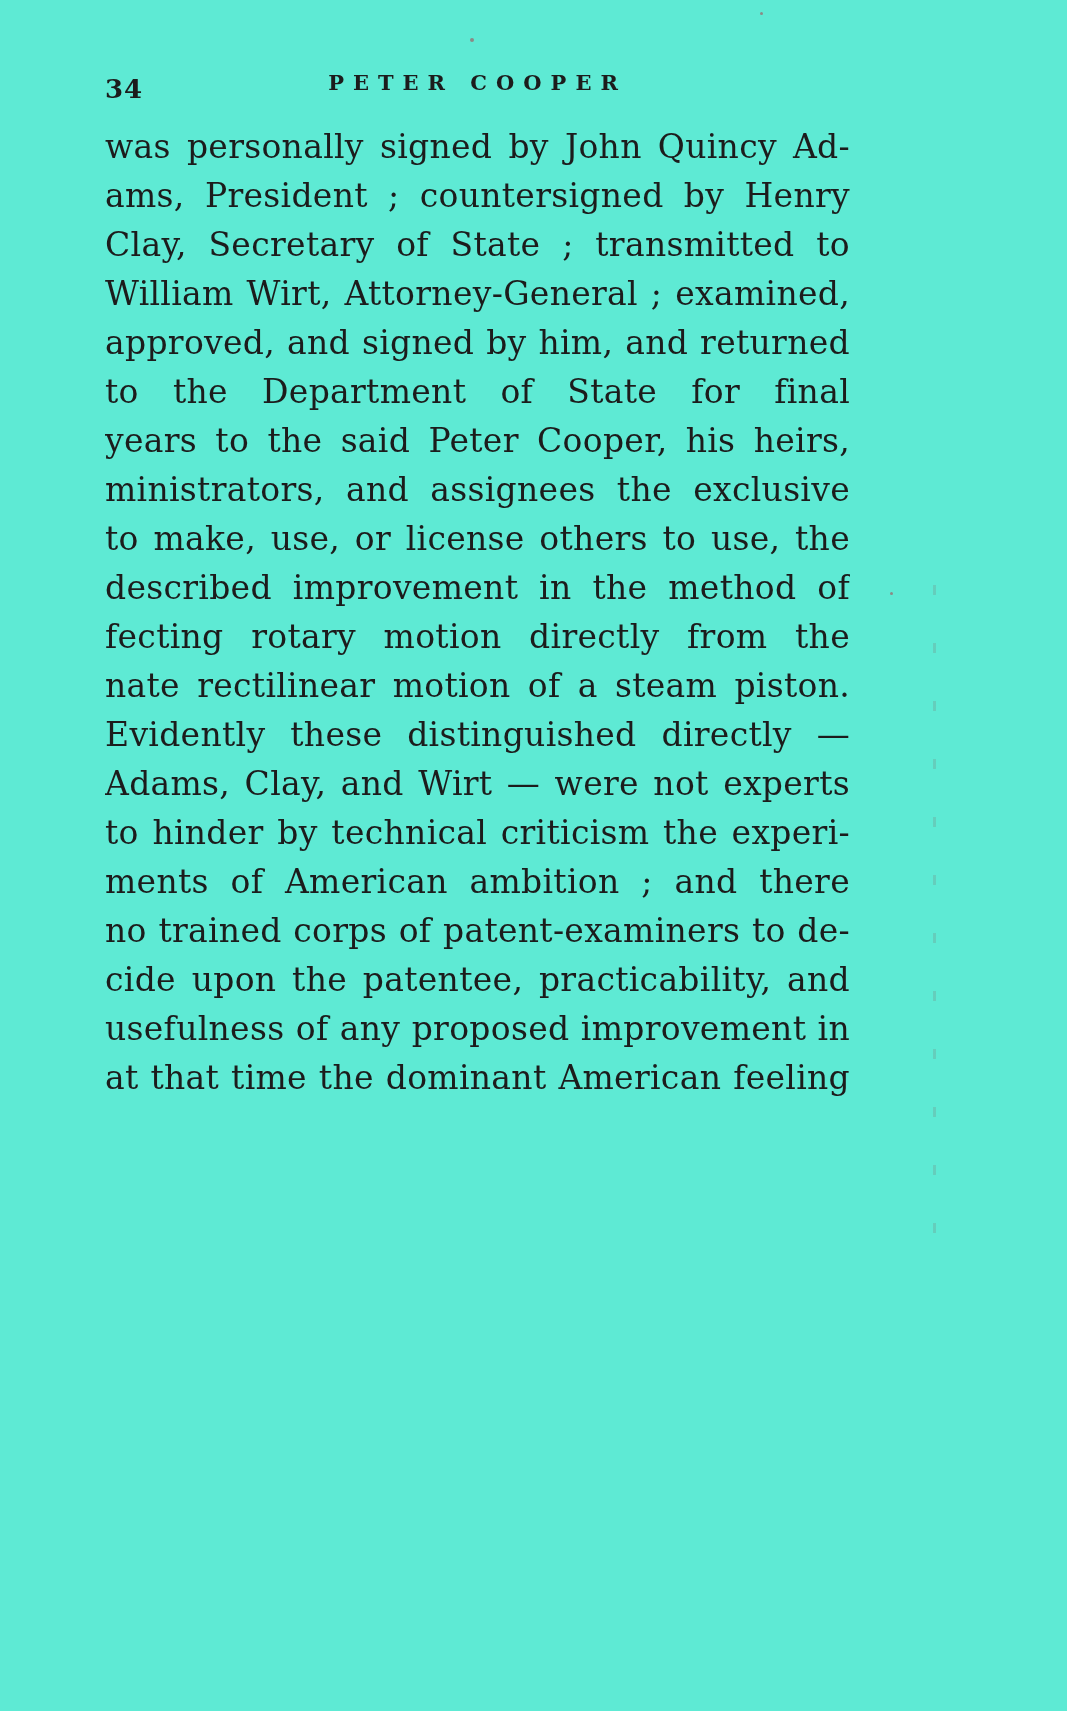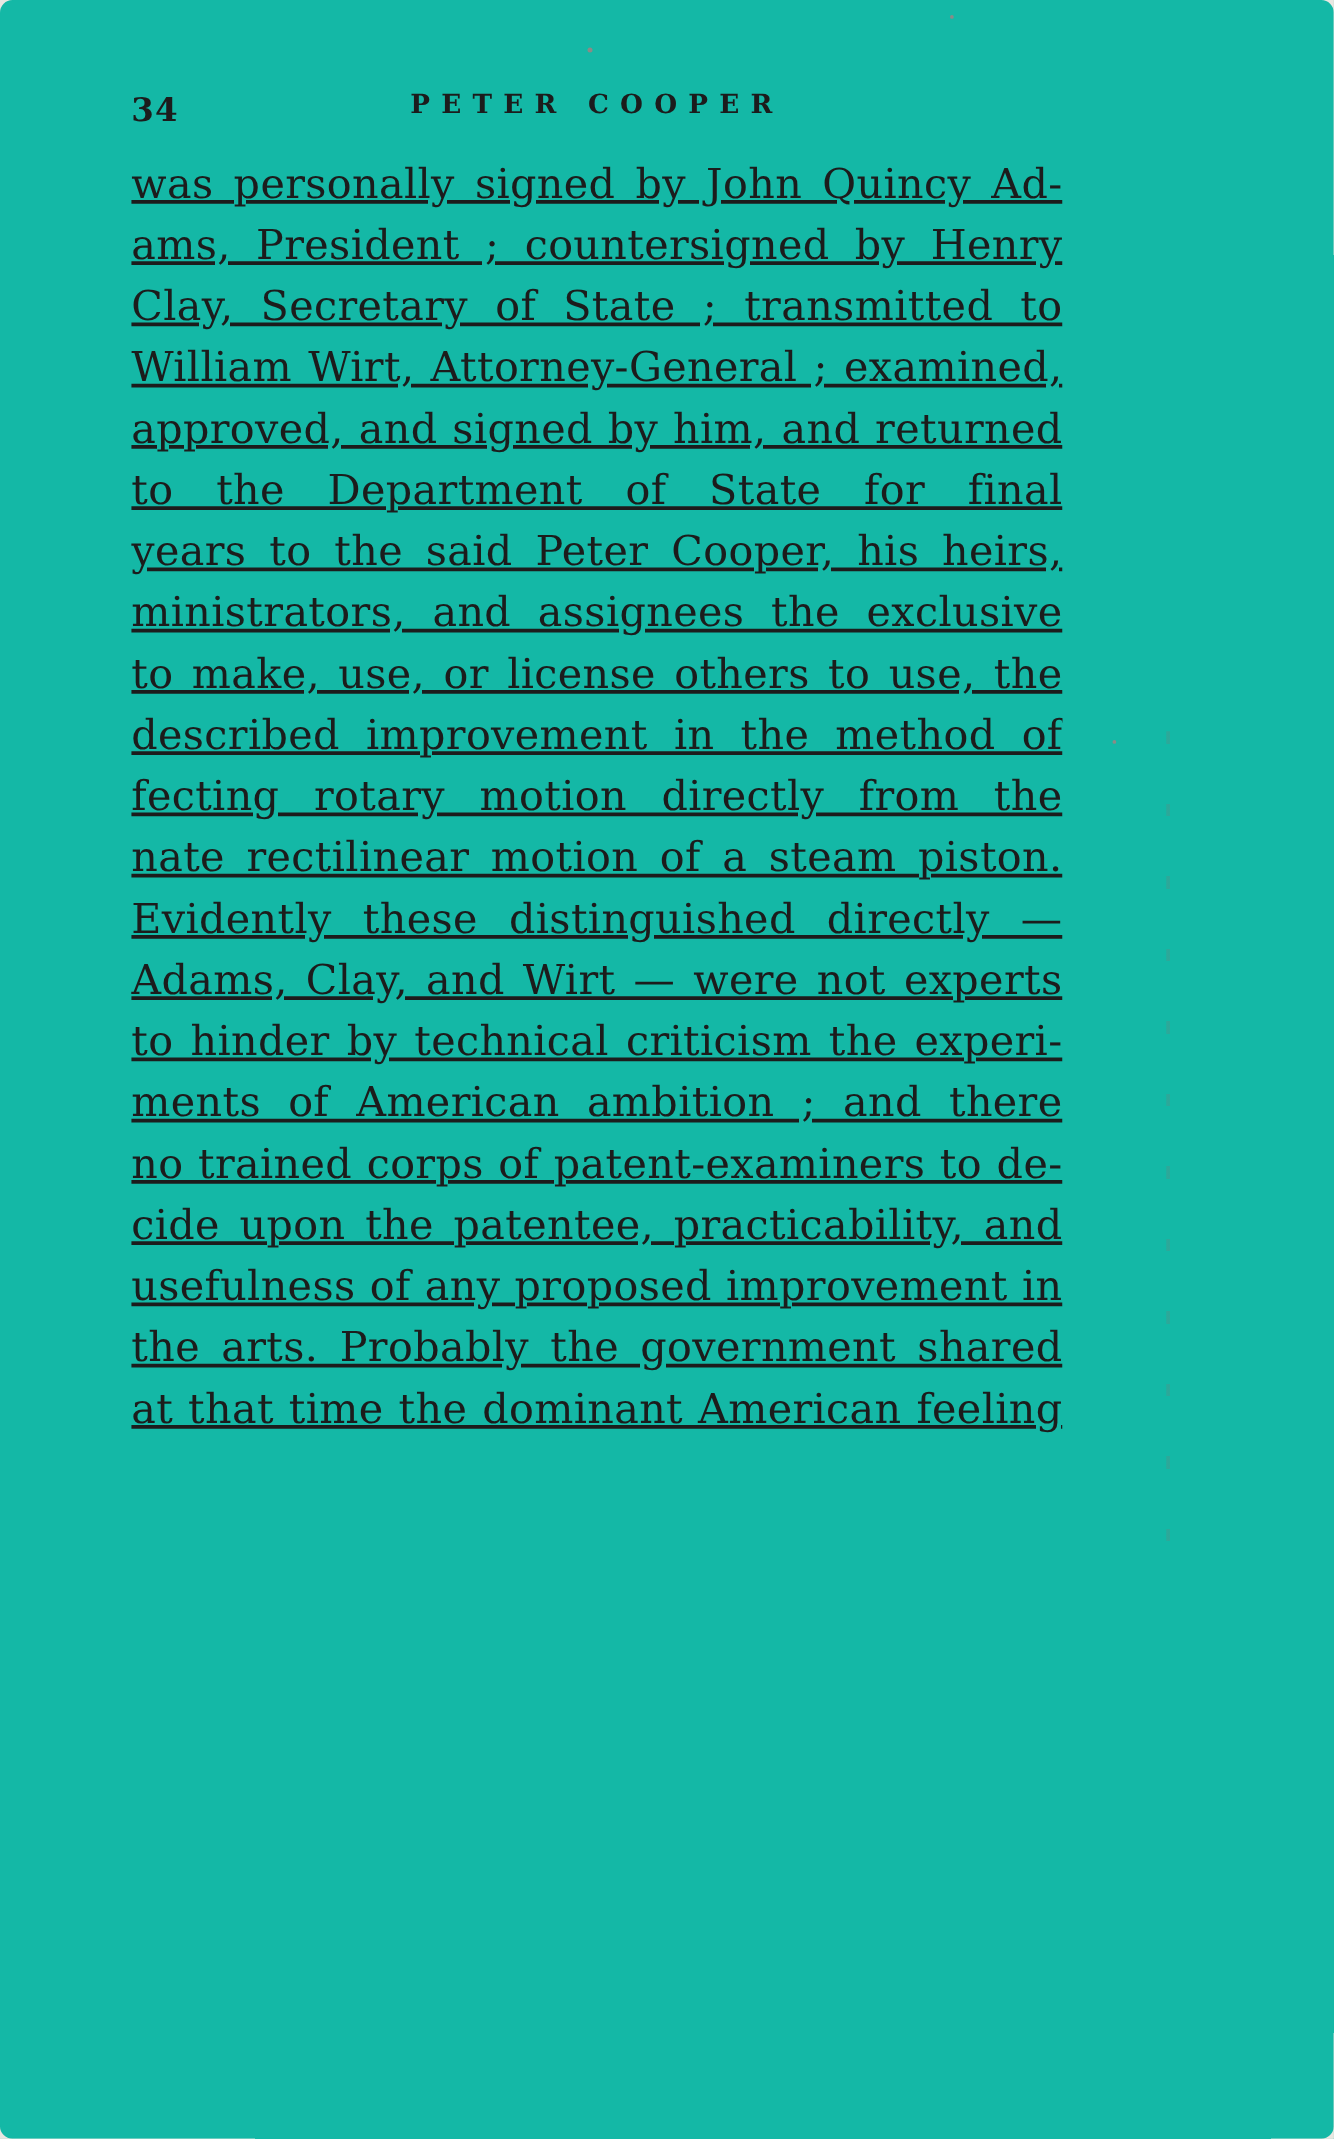--- a/index.html
+++ b/index.html
@@ -5,25 +5,24 @@
   html, body {
     margin: 0;
     padding: 0;
     background: #e9e7e2;
   }
   .page {
     position: relative;
     width: 1067px;
     height: 1711px;
     margin: 0 auto;
-    background: #14b8a6;
+    background: #5eead4;
     color: #1c1c1c;
     font-family: "DejaVu Serif", "Liberation Serif", serif;
     overflow: hidden;
-    border-radius: 10px;
   }
   .header-row {
     position: absolute;
     top: 68px;
     left: 105px;
     width: 745px;
     height: 40px;
   }
   .page-number {
     position: absolute;
@@ -57,21 +56,21 @@
     text-align: justify;
     text-align-last: justify;
     -moz-text-align-last: justify;
   }
   
   .line::after {
     content: "";
     display: inline-block;
     width: 100%;
   }
-  .line { white-space: normal; height: 49px; overflow: hidden; text-decoration: underline; }
+  .line { white-space: normal; height: 49px; overflow: hidden; }
   .speck {
     position: absolute;
     background: #8b8b86;
     border-radius: 50%;
   }
   .margin-marks {
     position: absolute;
     left: 933px;
     top: 585px;
     width: 3px;
@@ -109,21 +108,20 @@
     <div class="line">described improvement in the method of ef-</div>
     <div class="line">fecting rotary motion directly from the alter-</div>
     <div class="line">nate rectilinear motion of a steam piston.</div>
     <div class="line">Evidently these distinguished directly —</div>
     <div class="line">Adams, Clay, and Wirt — were not experts</div>
     <div class="line">to hinder by technical criticism the experi-</div>
     <div class="line">ments of American ambition ; and there was</div>
     <div class="line">no trained corps of patent-examiners to de-</div>
     <div class="line">cide upon the patentee, practicability, and</div>
     <div class="line">usefulness of any proposed improvement in</div>
-    <div class="line">the arts.  Probably the government shared</div>
     <div class="line">at that time the dominant American feeling</div>
   </div>
 
   <div class="speck" style="left:470px; top:38px; width:4px; height:4px;"></div>
   <div class="speck" style="left:760px; top:12px; width:3px; height:3px;"></div>
   <div class="speck" style="left:890px; top:592px; width:3px; height:3px;"></div>
   <div class="margin-marks"></div>
 
 </div>
 

